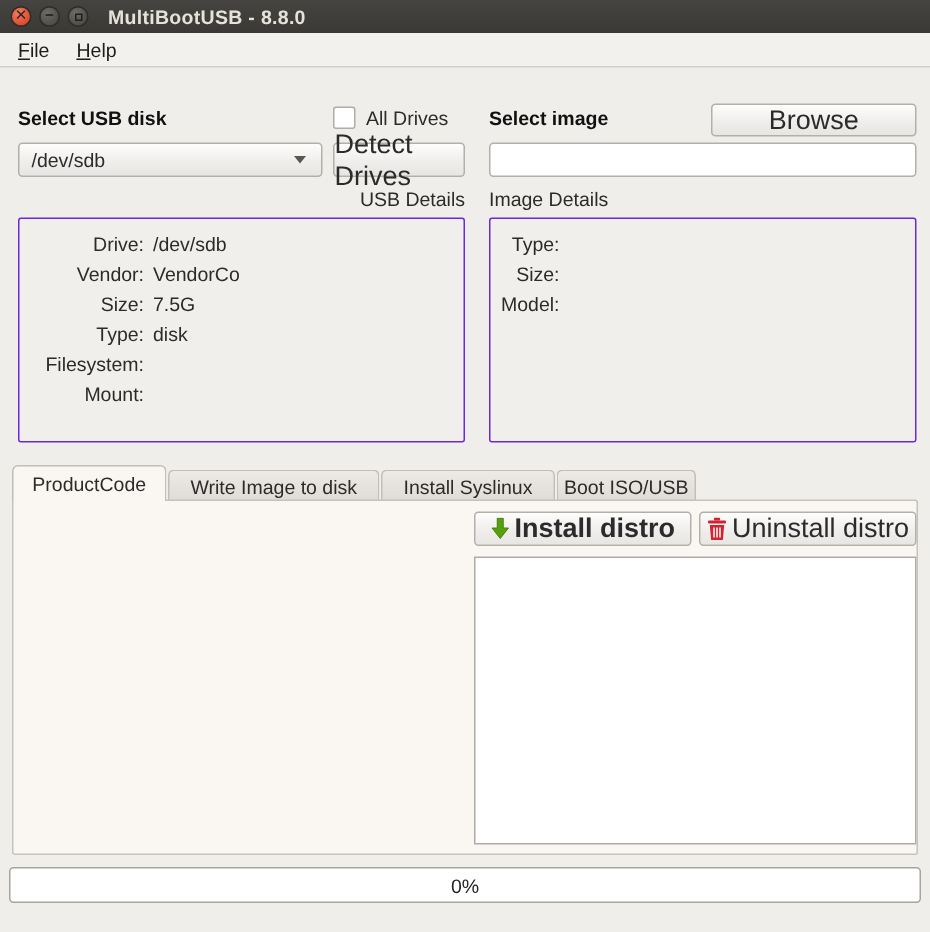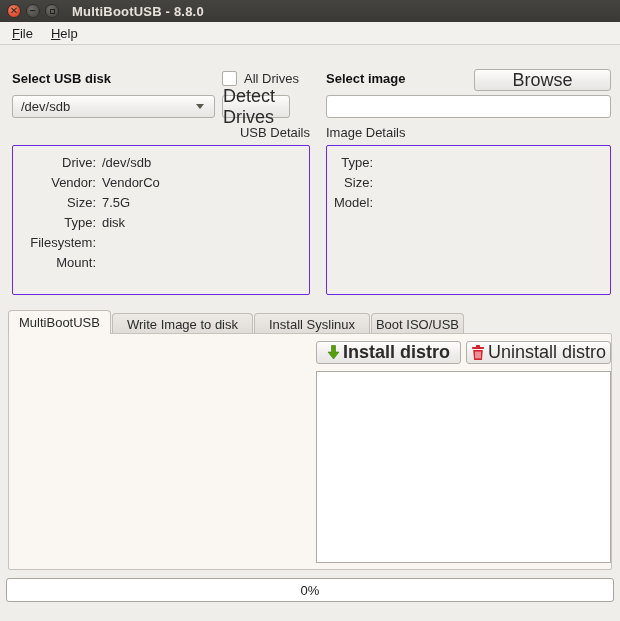--- a/index.html
+++ b/index.html
@@ -156,21 +156,21 @@
 
   <div class="btn" style="left:474px; top:69px; width:137px; height:22px;">
     <span>Browse</span>
   </div>
 
   <div class="combo">
     <span class="value">/dev/sdb</span>
     <span class="chevron"></span>
   </div>
 
-  <div class="btn" style="left:222px; top:95px; width:68px; height:23px;">
+  <div class="btn" style="left:222px; top:95px; width:88px; height:23px;">
     <span>Detect Drives</span>
   </div>
 
   <input class="field" style="left: 326px; top: 95px; width: 285px; height: 23px;" value="">
 
   <div class="details-title" style="left:12px; top:125px; width:298px; text-align:right;">USB Details</div>
   <div class="details-title" style="left:326px; top:125px;">Image Details</div>
 
   <div class="panel usb-panel">
     <div class="detail-row">
@@ -208,21 +208,21 @@
         <span class="detail-label">Size:</span>
         <span class="detail-value"></span>
       </div>
     <div class="detail-row">
         <span class="detail-label">Model:</span>
         <span class="detail-value"></span>
       </div>
   </div>
 
   <div class="tab active" style="left:8px; width:103px;">
-      <span>MultiBootUSB</span>
+      <span>ProductCode</span>
     </div>
   <div class="tab" style="left:112px; width:141px;">
       <span>Write Image to disk</span>
     </div>
   <div class="tab" style="left:254px; width:116px;">
       <span>Install Syslinux</span>
     </div>
   <div class="tab" style="left:371px; width:93px;">
       <span>Boot ISO/USB</span>
     </div>

